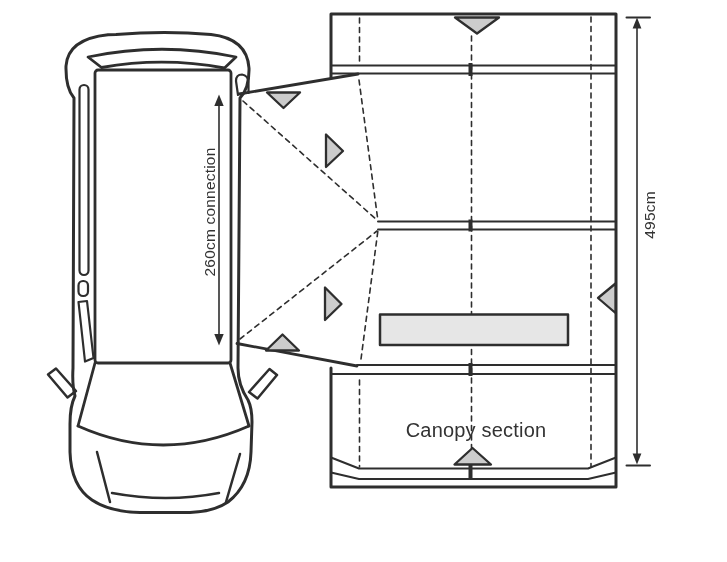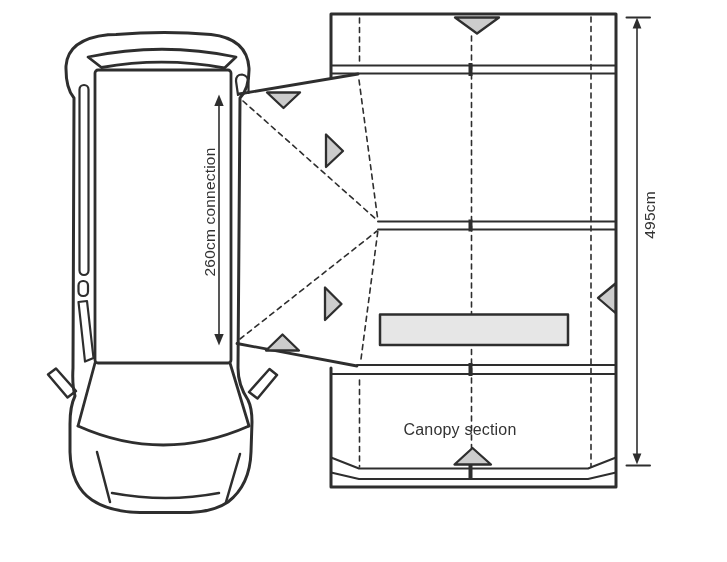--- a/index.html
+++ b/index.html
@@ -96,14 +96,14 @@
     </g>
     <g>
       <path class="ln w16" d="M219,100 L219,340"></path>
       <path class="fillline" d="M219,94.5 L214.3,106 L223.7,106 Z"></path>
       <path class="fillline" d="M219,345.5 L214.3,334 L223.7,334 Z"></path>
     </g>
   </svg>
 
   <div class="label rot" style="left:209.5px;top:212px">260cm connection</div>
   <div class="label rot" style="left:649.5px;top:214.5px">495cm</div>
-  <div class="label" style="left:460px;top:430px;font-size:16px">Canopy section</div>
+  <div class="label" style="left:476px;top:430px;font-size:20px">Canopy section</div>
 </div>
 
 </body></html>

